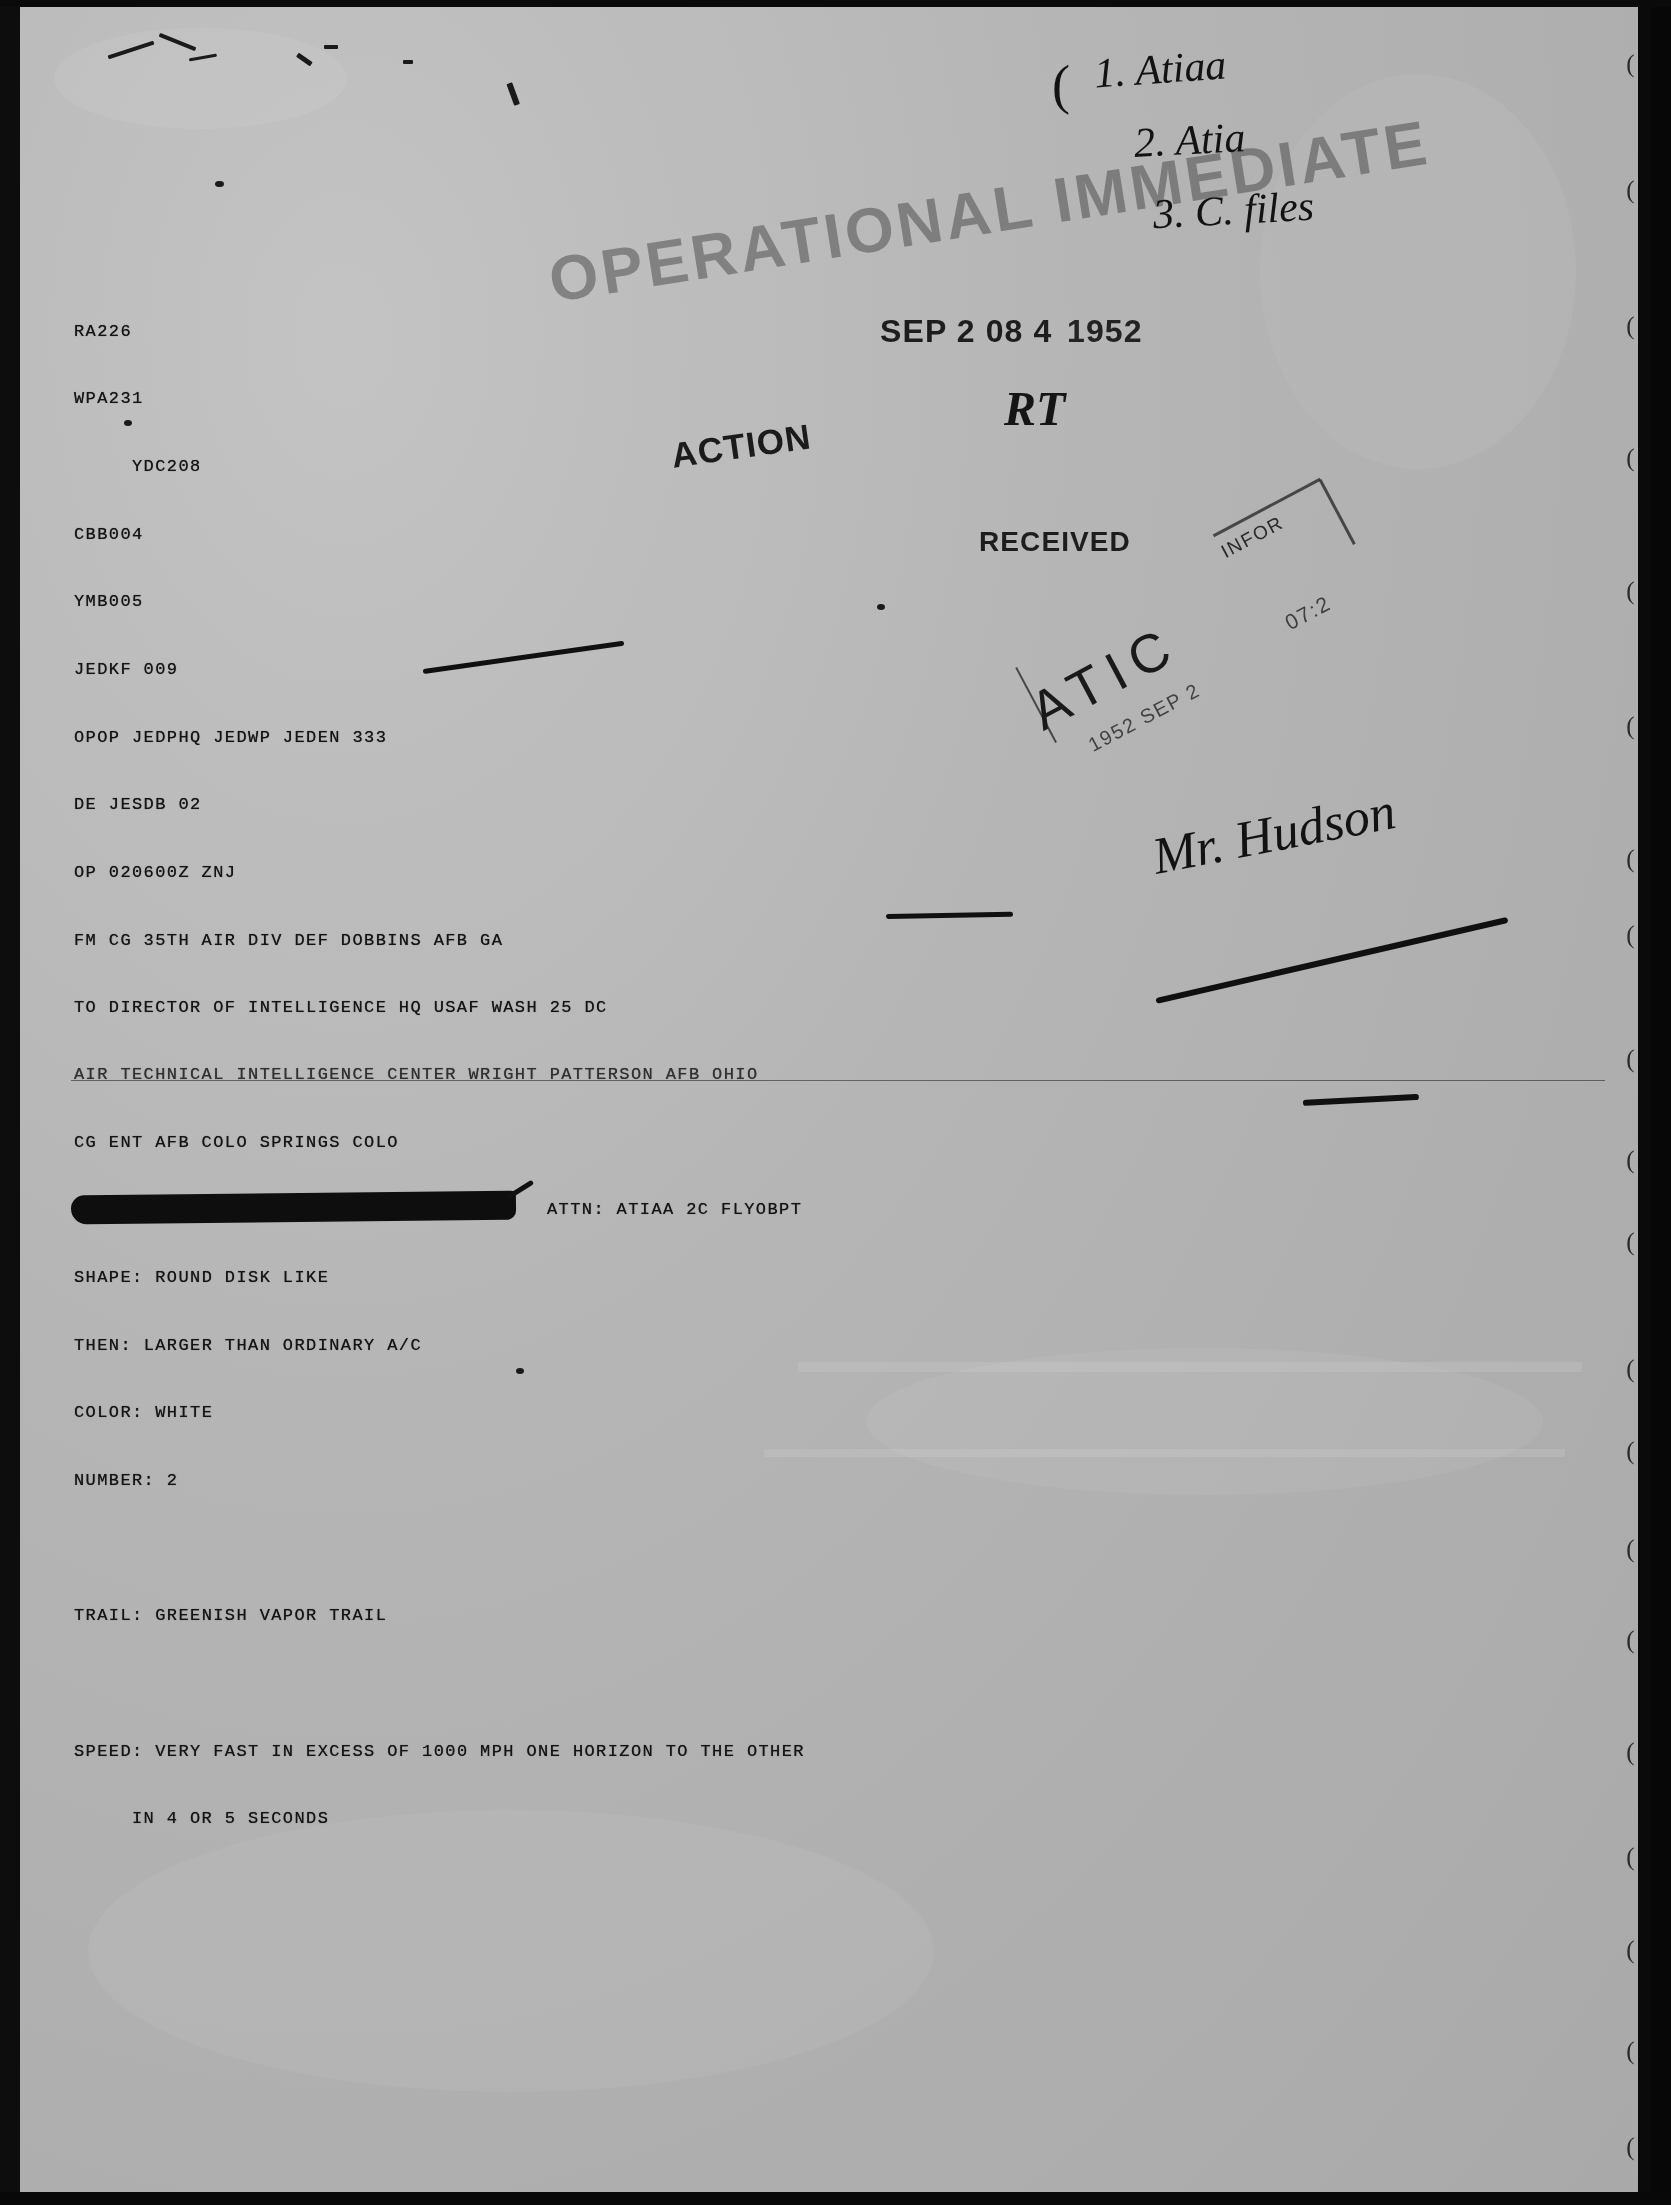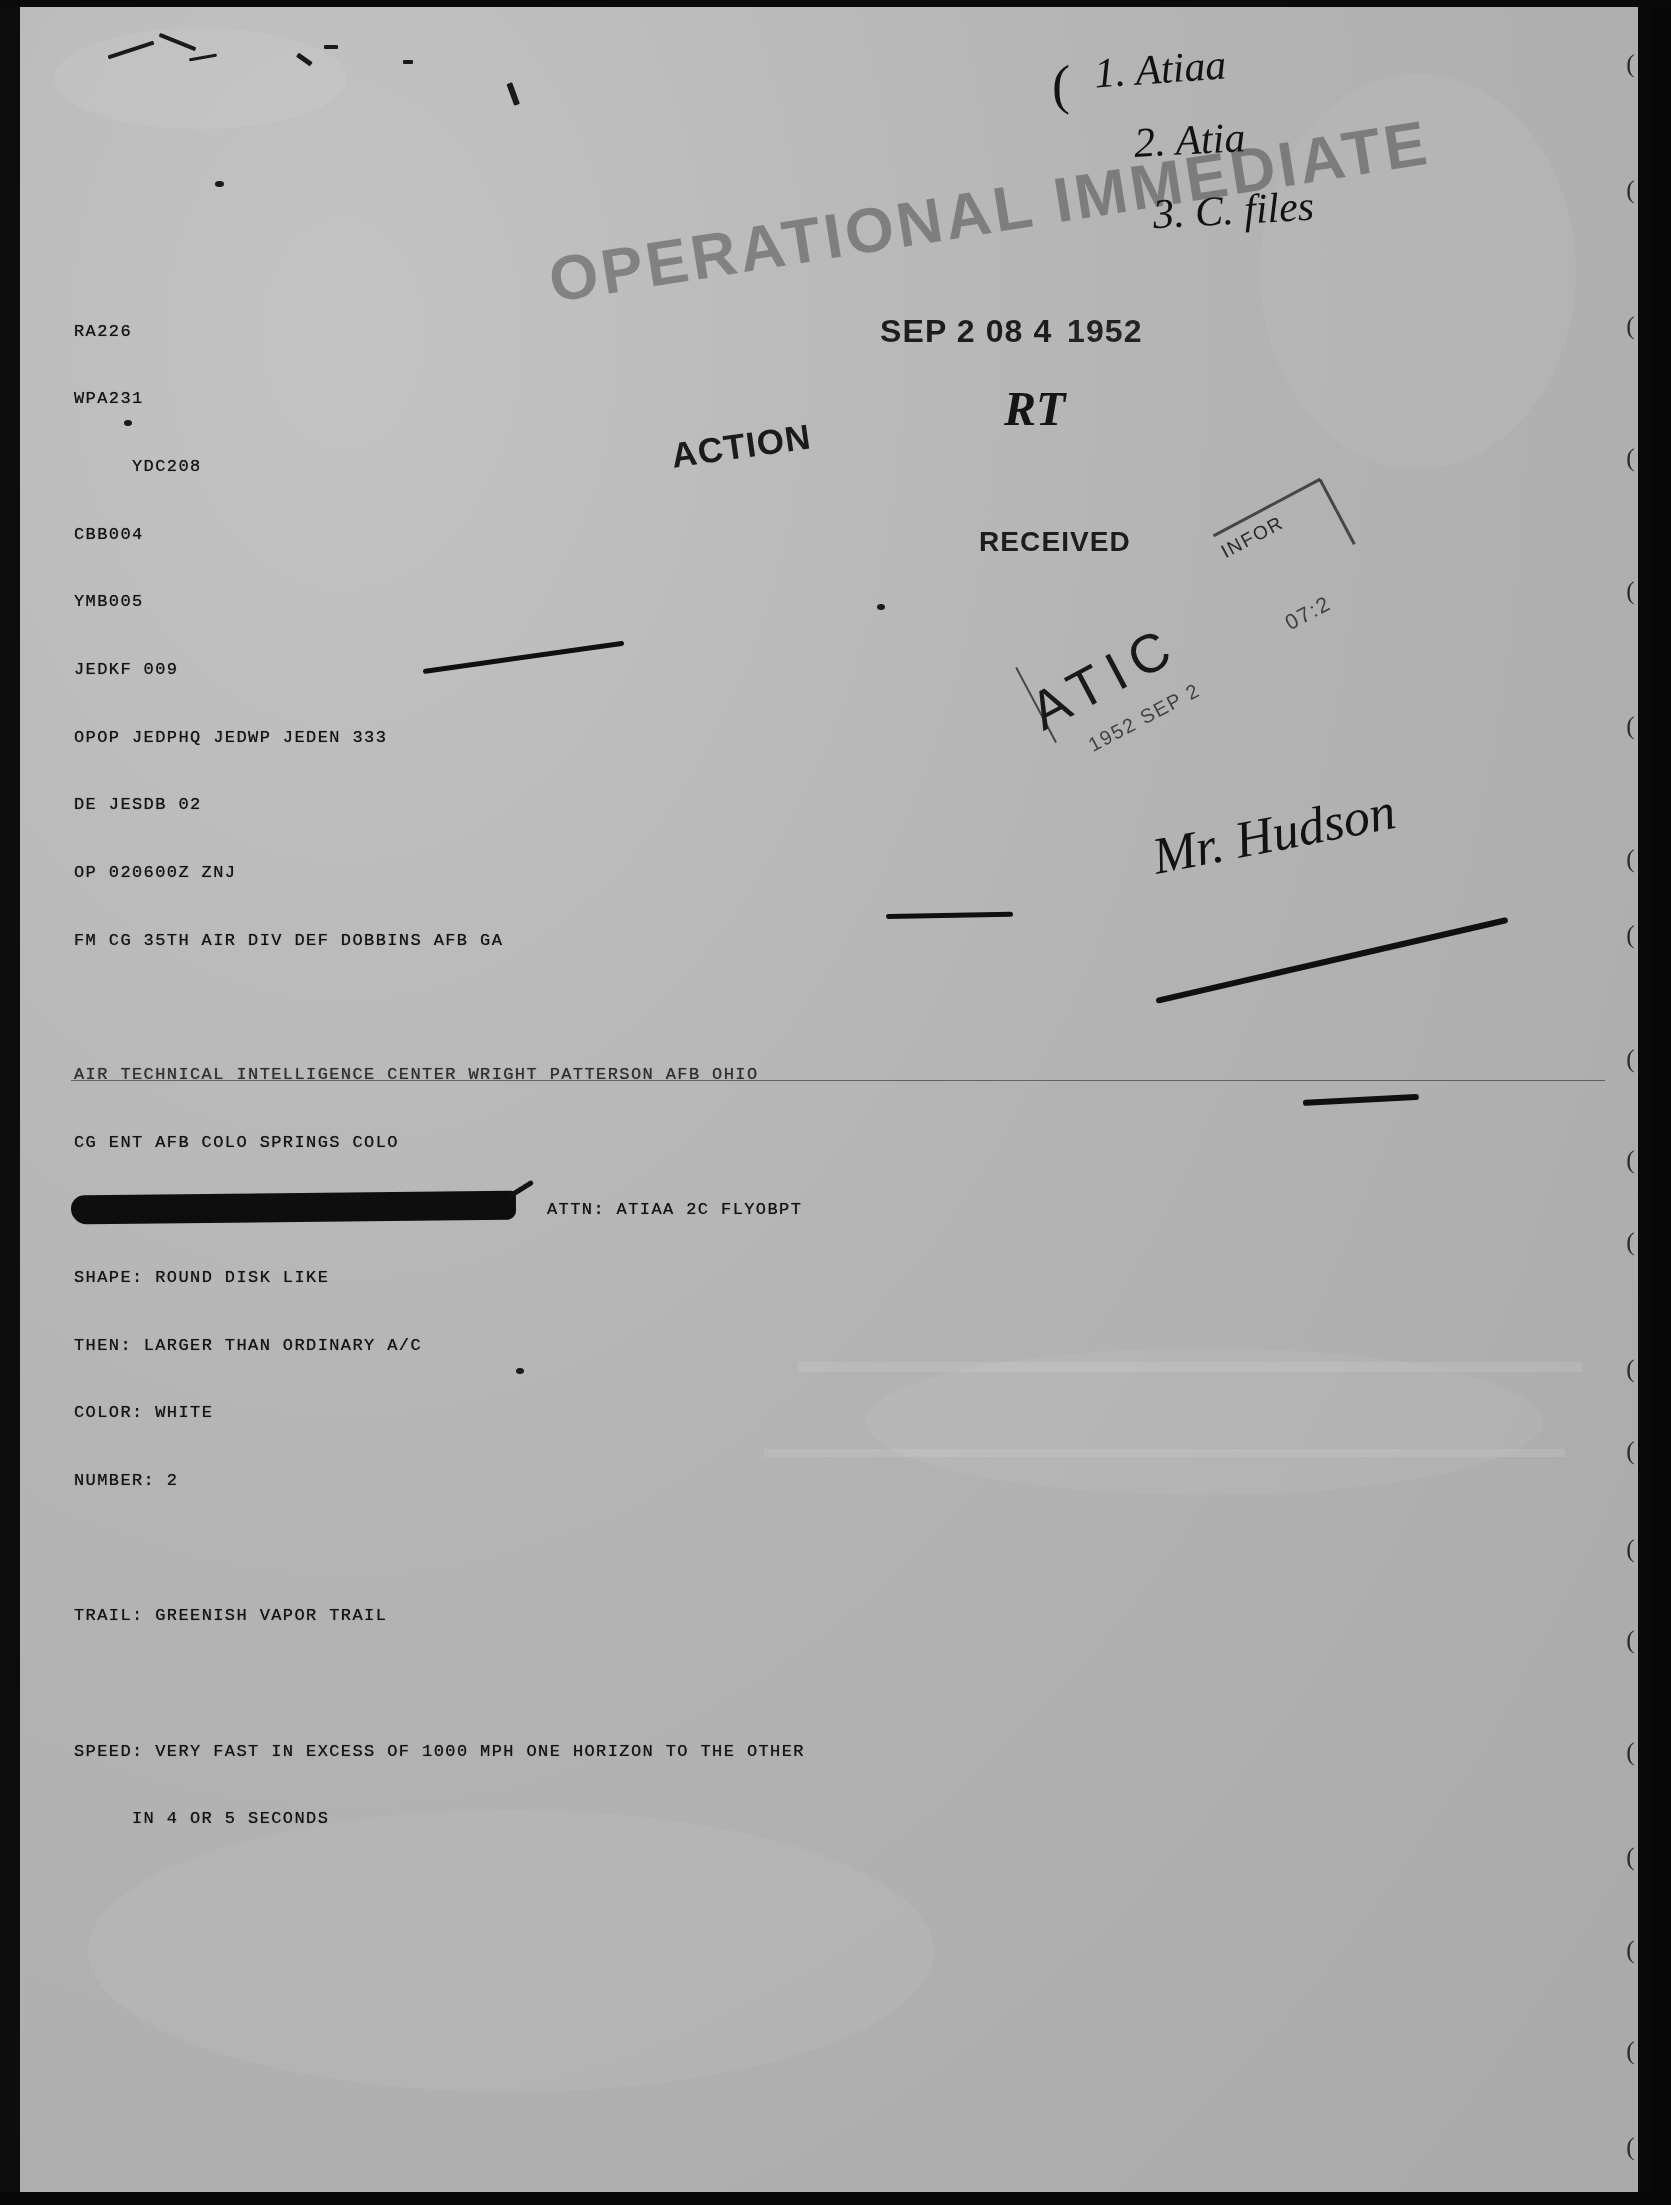--- a/index.html
+++ b/index.html
@@ -361,20 +361,21 @@
     <div class="tt" style="left:54px;  top:316px;">RA226</div>
     <div class="tt" style="left:54px;  top:383px;">WPA231</div>
     <div class="tt" style="left:54px;  top:451px;">     YDC208</div>
     <div class="tt" style="left:54px;  top:519px;">CBB004</div>
     <div class="tt" style="left:54px;  top:586px;">YMB005</div>
     <div class="tt" style="left:54px;  top:654px;">JEDKF 009</div>
     <div class="tt" style="left:54px;  top:722px;">OPOP JEDPHQ JEDWP JEDEN 333</div>
     <div class="tt" style="left:54px;  top:789px;">DE JESDB 02</div>
     <div class="tt" style="left:54px;  top:857px;">OP 020600Z ZNJ</div>
     <div class="tt" style="left:54px;  top:925px;">FM CG 35TH AIR DIV DEF DOBBINS AFB GA</div>
+    <div class="tt" style="left:54px;  top:992px;">TO DIRECTOR OF INTELLIGENCE HQ USAF WASH 25 DC</div>
     <div class="tt faint" style="left:54px; top:1059px;">AIR TECHNICAL INTELLIGENCE CENTER WRIGHT PATTERSON AFB OHIO</div>
     <div class="tt" style="left:54px;  top:1127px;">CG ENT AFB COLO SPRINGS COLO</div>
 
     <div id="redaction"></div>
     <div id="redaction-tail"></div>
     <div class="tt" style="left:527px; top:1194px;">ATTN: ATIAA 2C FLYOBPT</div>
 
     <div class="tt" style="left:54px; top:1262px;"><span>SHAPE:</span> <span>ROUND DISK LIKE</span></div>
     <div class="tt" style="left:54px; top:1330px;"><span>THEN:</span> <span>LARGER THAN ORDINARY A/C</span></div>
     <div class="tt" style="left:54px; top:1397px;"><span>COLOR:</span> <span>WHITE</span></div>

